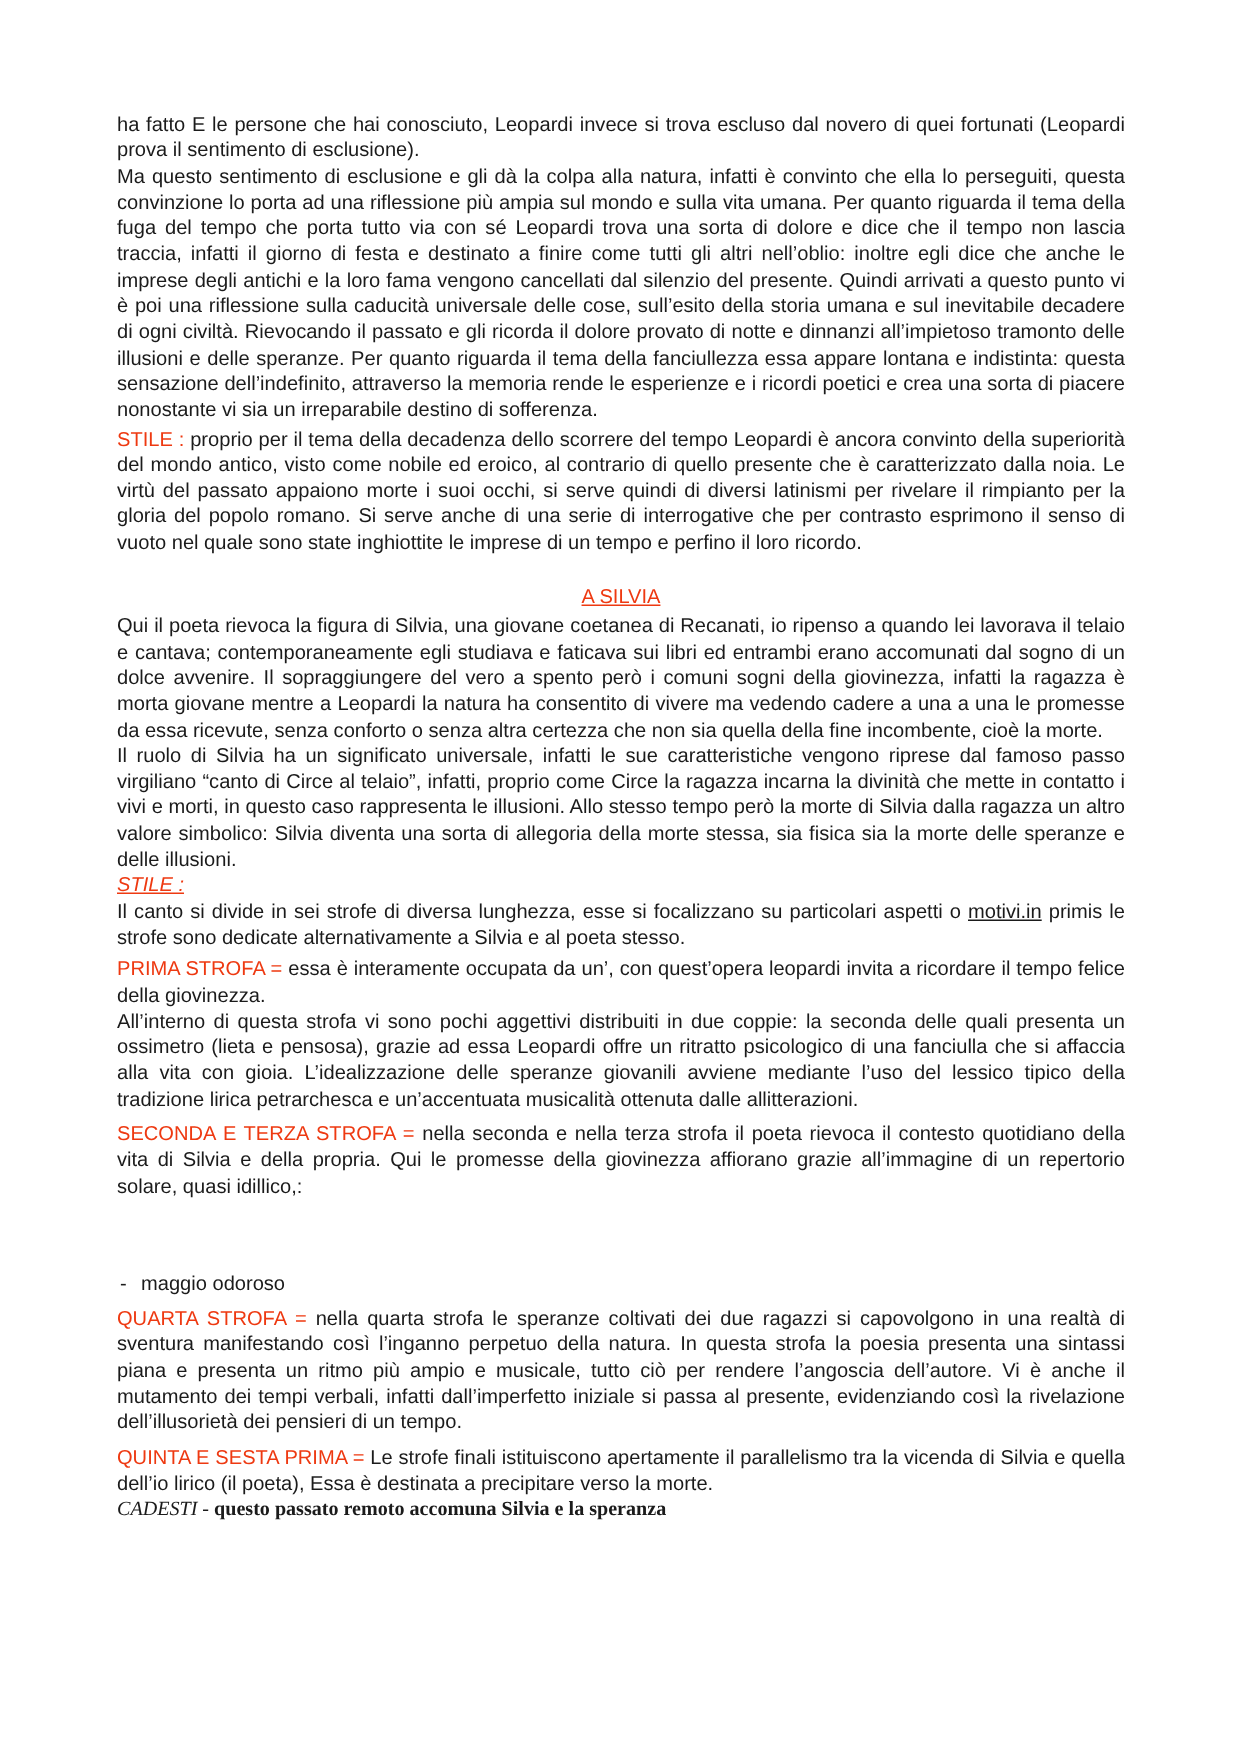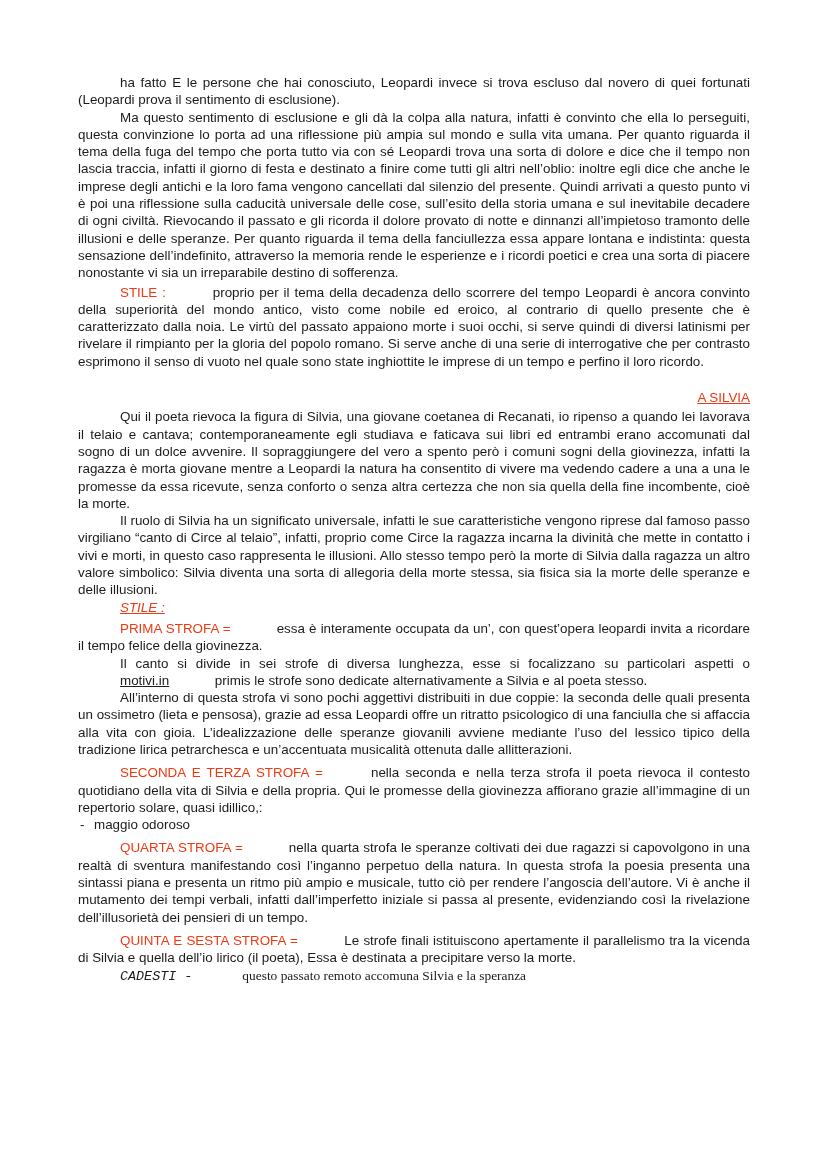--- a/index.html
+++ b/index.html
@@ -10,50 +10,50 @@
     margin: 0 auto;
     background: var(--page-bg, #ffffff);
     padding: 74px 78px 40px 78px;
     font-family: "Liberation Sans", sans-serif;
     font-size: 13.4px;
     line-height: 17.3px;
     color: var(--text, #1b1b1b);
   }
   .p { margin: 0; text-align: justify; }
   .center { text-align: center; }
-  .run { white-space: pre-wrap; margin-left: 42px; }
+  .run { white-space: pre-wrap; }
   .run-redbold,
   .run-redboldul,
   .run-redbolditalicul {
     color: var(--accent, #ee3911);
     font-weight: 400;
   }
   .run-redboldul { text-decoration: underline; }
   .run-redbolditalicul { font-style: italic; text-decoration: underline; }
   .run-ul { text-decoration: underline; }
-  .run-serifitalic { font-family: Liberation Mono, monospace; font-style: italic; }
-  .run-serif { font-family: "Liberation Serif", serif; }
-  .list { text-align: left; }
+  .run-serifitalic { font-family: Liberation Serif, serif; font-style: italic; }
+  .run-serif { font-family: "Liberation Serif", serif; font-weight: bold; }
+  .list { text-align: left; margin-top: 48px; }
   .list-item { text-align: left; }
   .dash { display: inline-block; width: 14px; margin-left: 2px; }
 </style>
 </head>
 <body>
 
 <div class="page">
     <p class="p"><span class="run run-normal">ha fatto E le persone che hai conosciuto, Leopardi invece si trova escluso dal novero di quei fortunati (Leopardi prova il sentimento di esclusione).</span></p>
     <p class="p"><span class="run run-normal">Ma questo sentimento di esclusione e gli dà la colpa alla natura, infatti è convinto che ella lo perseguiti, questa convinzione lo porta ad una riflessione più ampia sul mondo e sulla vita umana. Per quanto riguarda il tema della fuga del tempo che porta tutto via con sé Leopardi trova una sorta di dolore e dice che il tempo non lascia traccia, infatti il giorno di festa e destinato a finire come tutti gli altri nell’oblio: inoltre egli dice che anche le imprese degli antichi e la loro fama vengono cancellati dal silenzio del presente. Quindi arrivati a questo punto vi è poi una riflessione sulla caducità universale delle cose, sull’esito della storia umana e sul inevitabile decadere di ogni civiltà. Rievocando il passato e gli ricorda il dolore provato di notte e dinnanzi all’impietoso tramonto delle illusioni e delle speranze. Per quanto riguarda il tema della fanciullezza essa appare lontana e indistinta: questa sensazione dell’indefinito, attraverso la memoria rende le esperienze e i ricordi poetici e crea una sorta di piacere nonostante vi sia un irreparabile destino di sofferenza.</span></p>
     <p class="p" style="margin-top: 2px;"><span class="run run-redbold">STILE : </span><span class="run run-normal">proprio per il tema della decadenza dello scorrere del tempo Leopardi è ancora convinto della superiorità del mondo antico, visto come nobile ed eroico, al contrario di quello presente che è caratterizzato dalla noia. Le virtù del passato appaiono morte i suoi occhi, si serve quindi di diversi latinismi per rivelare il rimpianto per la gloria del popolo romano. Si serve anche di una serie di interrogative che per contrasto esprimono il senso di vuoto nel quale sono state inghiottite le imprese di un tempo e perfino il loro ricordo.</span></p>
-    <p class="p center" style="margin-top: 19px; text-align: right;"><span class="run run-redboldul">A SILVIA</span></p>
+    <p class="p center" style="margin-top: 19px;"><span class="run run-redboldul">A SILVIA</span></p>
     <p class="p" style="margin-top: 2px;"><span class="run run-normal">Qui il poeta rievoca la figura di Silvia, una giovane coetanea di Recanati, io ripenso a quando lei lavorava il telaio e cantava; contemporaneamente egli studiava e faticava sui libri ed entrambi erano accomunati dal sogno di un dolce avvenire. Il sopraggiungere del vero a spento però i comuni sogni della giovinezza, infatti la ragazza è morta giovane mentre a Leopardi la natura ha consentito di vivere ma vedendo cadere a una a una le promesse da essa ricevute, senza conforto o senza altra certezza che non sia quella della fine incombente, cioè la morte.</span></p>
     <p class="p"><span class="run run-normal">Il ruolo di Silvia ha un significato universale, infatti le sue caratteristiche vengono riprese dal famoso passo virgiliano “canto di Circe al telaio”, infatti, proprio come Circe la ragazza incarna la divinità che mette in contatto i vivi e morti, in questo caso rappresenta le illusioni. Allo stesso tempo però la morte di Silvia dalla ragazza un altro valore simbolico: Silvia diventa una sorta di allegoria della morte stessa, sia fisica sia la morte delle speranze e delle illusioni.</span></p>
     <p class="p"><span class="run run-redbolditalicul">STILE :</span></p>
+    <p class="p"><span class="run run-normal">Il canto si divide in sei strofe di diversa lunghezza, esse si focalizzano su particolari aspetti o </span><span class="run run-ul">motivi.in</span><span class="run run-normal"> primis le strofe sono dedicate alternativamente a Silvia e al poeta stesso.</span></p>
     <p class="p" style="margin-top: 4px;"><span class="run run-redbold">PRIMA STROFA = </span><span class="run run-normal">essa è interamente occupata da un’, con quest’opera leopardi invita a ricordare il tempo felice della giovinezza.</span></p>
-    <p class="p"><span class="run run-normal">Il canto si divide in sei strofe di diversa lunghezza, esse si focalizzano su particolari aspetti o </span><span class="run run-ul">motivi.in</span><span class="run run-normal"> primis le strofe sono dedicate alternativamente a Silvia e al poeta stesso.</span></p>
     <p class="p"><span class="run run-normal">All’interno di questa strofa vi sono pochi aggettivi distribuiti in due coppie: la seconda delle quali presenta un ossimetro (lieta e pensosa), grazie ad essa Leopardi offre un ritratto psicologico di una fanciulla che si affaccia alla vita con gioia. L’idealizzazione delle speranze giovanili avviene mediante l’uso del lessico tipico della tradizione lirica petrarchesca e un’accentuata musicalità ottenuta dalle allitterazioni.</span></p>
     <p class="p" style="margin-top: 6px;"><span class="run run-redbold">SECONDA E TERZA STROFA = </span><span class="run run-normal">nella seconda e nella terza strofa il poeta rievoca il contesto quotidiano della vita di Silvia e della propria. Qui le promesse della giovinezza affiorano grazie all’immagine di un repertorio solare, quasi idillico,:</span></p>
     <div class="list">
       <div class="list-item"><span class="dash">-</span><span>maggio odoroso</span></div>
     </div>
     <p class="p" style="margin-top: 6px;"><span class="run run-redbold">QUARTA STROFA = </span><span class="run run-normal">nella quarta strofa le speranze coltivati dei due ragazzi si capovolgono in una realtà di sventura manifestando così l’inganno perpetuo della natura. In questa strofa la poesia presenta una sintassi piana e presenta un ritmo più ampio e musicale, tutto ciò per rendere l’angoscia dell’autore. Vi è anche il mutamento dei tempi verbali, infatti dall’imperfetto iniziale si passa al presente, evidenziando così la rivelazione dell’illusorietà dei pensieri di un tempo.</span></p>
-    <p class="p" style="margin-top: 6px;"><span class="run run-redbold">QUINTA E SESTA STROFA = </span><span class="run run-normal">Le strofe finali istituiscono apertamente il parallelismo tra la vicenda di Silvia e quella dell’io lirico (il poeta), Essa è destinata a precipitare verso la morte.</span></p>
+    <p class="p" style="margin-top: 6px;"><span class="run run-redbold">QUINTA E SESTA PRIMA = </span><span class="run run-normal">Le strofe finali istituiscono apertamente il parallelismo tra la vicenda di Silvia e quella dell’io lirico (il poeta), Essa è destinata a precipitare verso la morte.</span></p>
     <p class="p"><span class="run run-serifitalic">CADESTI - </span><span class="run run-serif">questo passato remoto accomuna Silvia e la speranza</span></p>
   </div>
 
 </body></html>

